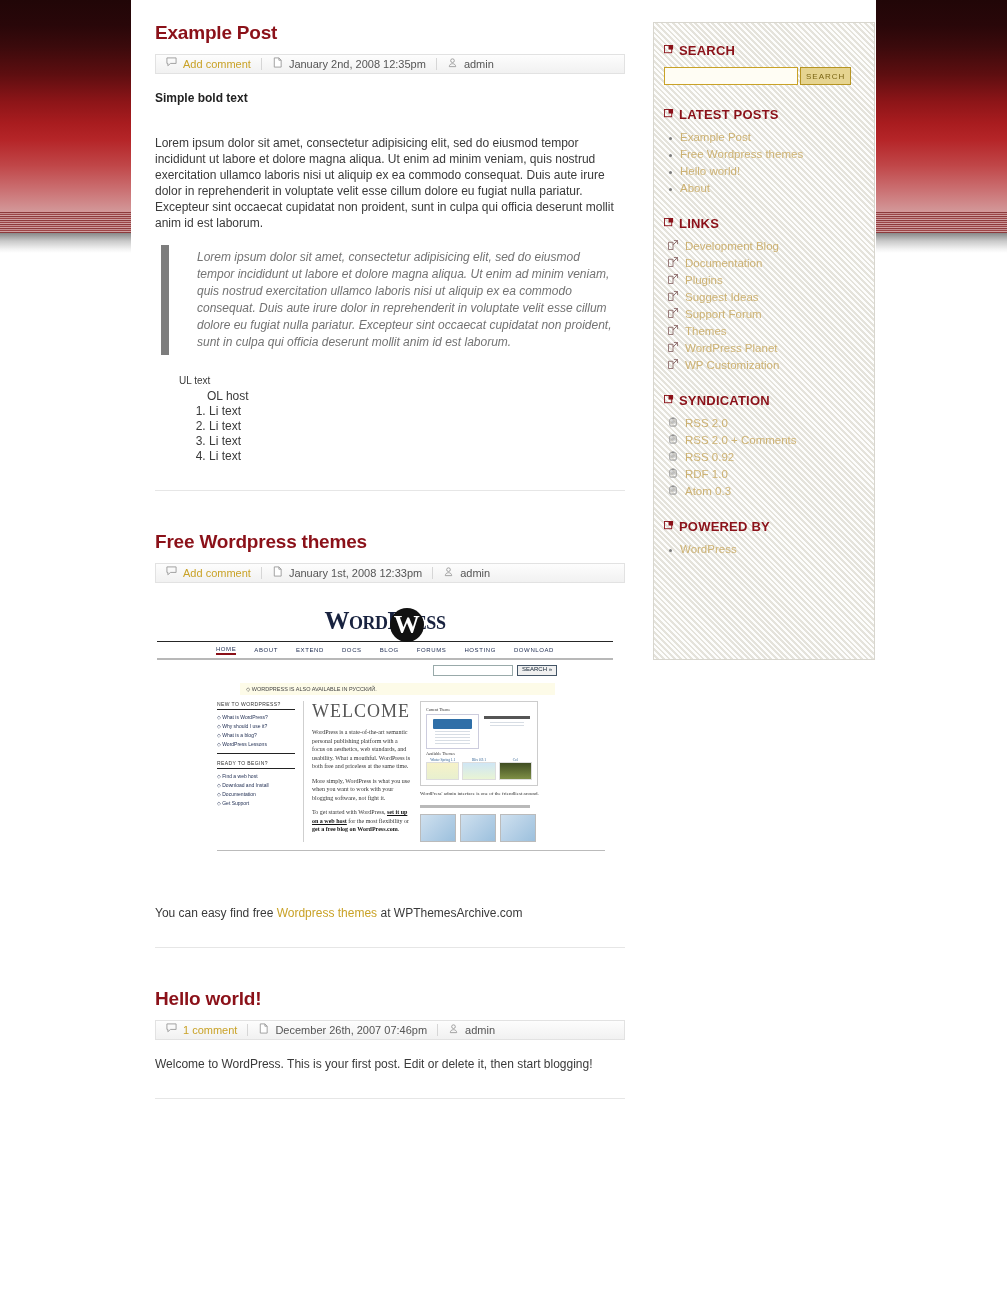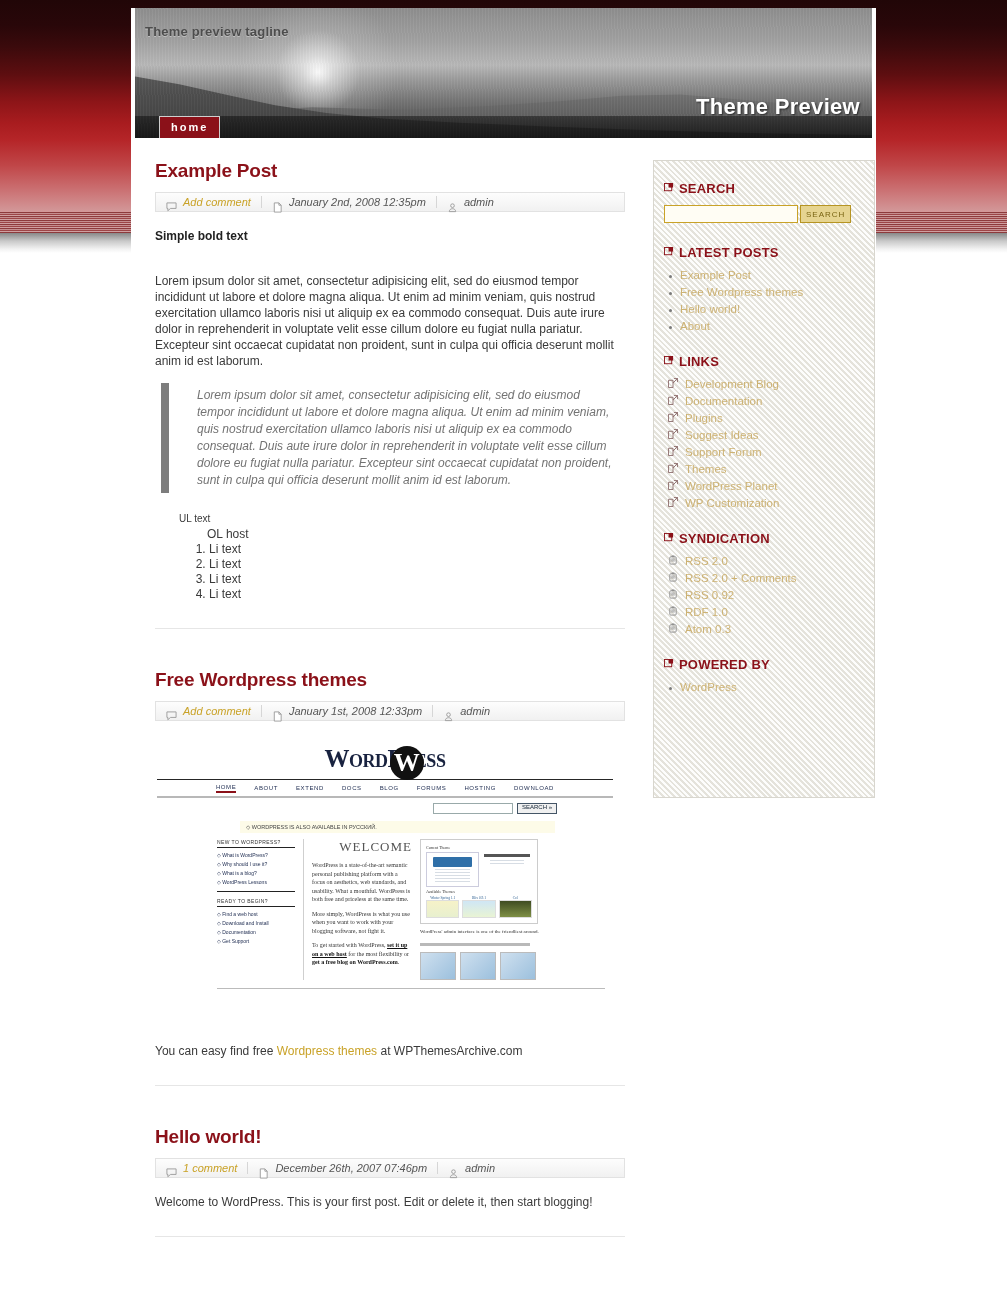--- a/index.html
+++ b/index.html
@@ -154,21 +154,21 @@
     border:1px solid #e2e2e2;
     height: 18px;
     line-height: 18px;
     font-size: 11px;
     color:#555;
     padding: 0;
     display:flex;
     align-items:center;
     margin-bottom: 16px;
   }
-  .meta-cell { display:flex; align-items:flex-end; padding:0 10px; height:18px;font-style:italic;}
+  .meta-cell { display:flex; align-items:flex-start; padding:0 10px; height:18px;}
   .meta-sep { width:1px; height:12px; background:#d6d6d6; }
   .meta-cell .mtext { margin-left:6px; }
   .meta-cell .mtext.comment { color:#c9a227; }
   .icon-sm { width:11px; height:11px; display:inline-block; flex:0 0 auto; }
 
   .post p {
     margin: 0 0 14px 0;
     font-size: 12px;
     line-height: 16px;
     color:#3a3a3a;
@@ -233,21 +233,21 @@
     margin: 7px 60px 0 85px; background:#fdfbe8; border:0;
     font-size:5.5px; color:#444; padding:3px 0 3px 6px;
     font-family:"Liberation Sans", sans-serif;
   }
   .wp-cols { display:flex; margin: 6px 10px 0 62px; gap:8px;}
   .wp-col-left { width:78px; }
   .wp-col-mid { width:100px; }
   .wp-col-right { width:122px; }
   .wp-h { font-size:5px; letter-spacing:.4px; color:#333; border-bottom:1px solid #222; padding-bottom:2px; margin-bottom:4px; font-family:"Liberation Sans",sans-serif;}
   .wp-li { font-size:5px; color:#1c2a4f; margin-bottom:3px; font-family:"Liberation Sans",sans-serif;}
-  .wp-welcome { font-size:13px; color:#555; letter-spacing:1px; margin-bottom:6px; font-variant:small-caps;text-align:right;}
+  .wp-welcome { font-size:18px; color:#555; letter-spacing:1px; margin-bottom:6px; font-variant:small-caps;}
   .wp-para { font-size:6px; line-height:8.5px; color:#333; margin-bottom:6px; }
   .wp-para b { color:#111; }
   .wp-para u { text-decoration:underline; }
   .wp-thumb {
     border:1px solid #ccc; background:#fff; padding:3px; width:110px;
   }
   .wp-tt { font-size:4px; color:#333; padding:2px; }
   .wp-blue { background:#2f6fa8; height:10px; margin:2px 4px; border-radius:1px;}
   .wp-lines { height:1px; background:#d7dde4; margin:2px 6px; }
   .wp-cap { font-size:5px; color:#333; margin-top:4px; line-height:7px;}
@@ -301,35 +301,20 @@
 </head>
 <body>
 
 <div id="bg-top"></div>
 <div id="bg-stripes"></div>
 <div id="bg-fade"></div>
 <div id="bg-bottom"></div>
 
 <div id="page">
 
-  <div id="header">
-    <div class="hdr-sky"></div>
-    <div class="hdr-ridge-far"></div>
-    <div class="hdr-ridge-near"></div>
-    <div class="hdr-haze"></div>
-    <div id="tagline">Theme preview tagline</div>
-    <div id="blogtitle">Theme Preview</div>
-    <div id="navbar">
-      <ul>
-        <li>
-            <a href="#">home</a>
-          </li>
-      </ul>
-    </div>
-  </div>
 
   <div id="wrap" class="clearfix">
 
     <div id="content">
 
       <div class="post">
         <h2 class="post-title">Example Post</h2>
         <div class="post-meta">
           <div class="meta-cell">
             <span class="icon-sm">

